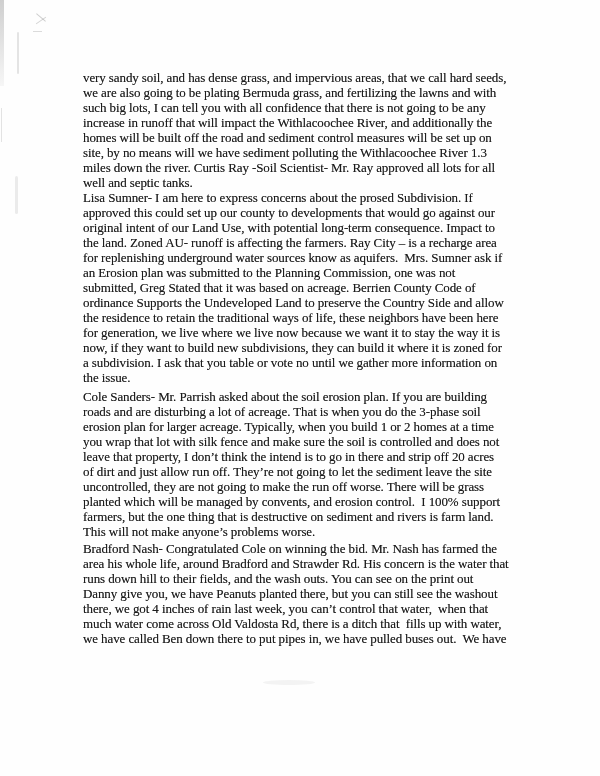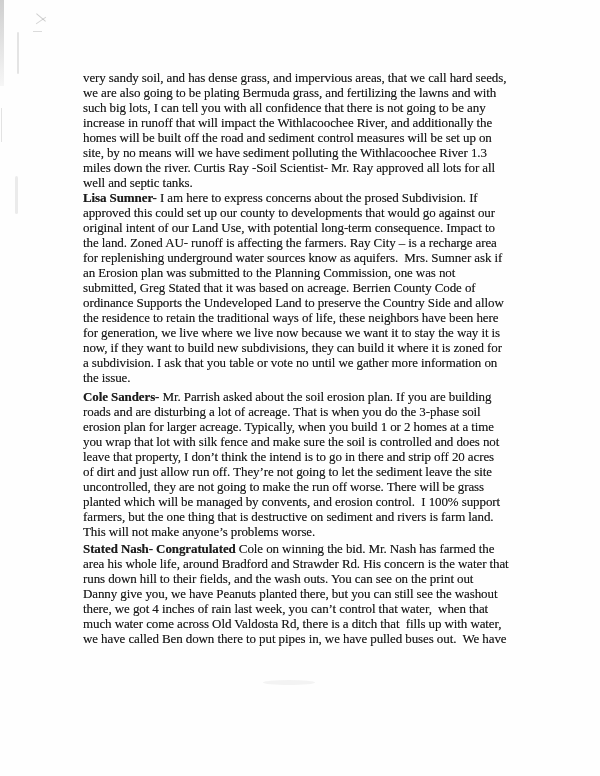--- a/index.html
+++ b/index.html
@@ -25,21 +25,21 @@
     line-height: 15px;
     letter-spacing: -0.1px;
   }
   .para {
     margin: 0;
     white-space: pre;
     text-shadow: 0 0 0.4px rgba(30,30,30,0.55);
   }
   .para.mt2 { margin-top: 2px; }
   .para.mt4 { margin-top: 4px; }
-  .speaker { font-weight: 700; }
+  .speaker { font-weight: 400; }
 
   
   .artifact { position: absolute; pointer-events: none; }
   .edge-streaks {
     left: 0; top: 0; width: 4px; height: 86px;
     background: linear-gradient(to bottom, rgba(150,150,150,0.45), rgba(190,190,190,0.12));
   }
   .edge-streak-2 {
     left: 1px; top: 108px; width: 1px; height: 34px;
     background: rgba(185,185,185,0.38);
@@ -113,21 +113,21 @@
     <p class="para mt4"><b class="speaker">Cole Sanders-</b><span> Mr. Parrish asked about the soil erosion plan. If you are building
 roads and are disturbing a lot of acreage. That is when you do the 3-phase soil
 erosion plan for larger acreage. Typically, when you build 1 or 2 homes at a time
 you wrap that lot with silk fence and make sure the soil is controlled and does not
 leave that property, I don’t think the intend is to go in there and strip off 20 acres
 of dirt and just allow run off. They’re not going to let the sediment leave the site
 uncontrolled, they are not going to make the run off worse. There will be grass
 planted which will be managed by convents, and erosion control.  I 100% support
 farmers, but the one thing that is destructive on sediment and rivers is farm land.
 This will not make anyone’s problems worse.</span></p>
-    <p class="para mt2"><b class="speaker">Stated Nash- Congratulated</b><span> Cole on winning the bid. Mr. Nash has farmed the
+    <p class="para mt2"><b class="speaker">Bradford Nash- Congratulated</b><span> Cole on winning the bid. Mr. Nash has farmed the
 area his whole life, around Bradford and Strawder Rd. His concern is the water that
 runs down hill to their fields, and the wash outs. You can see on the print out
 Danny give you, we have Peanuts planted there, but you can still see the washout
 there, we got 4 inches of rain last week, you can’t control that water,  when that
 much water come across Old Valdosta Rd, there is a ditch that  fills up with water,
 we have called Ben down there to put pipes in, we have pulled buses out.  We have</span></p>
   </div>
 
 </div>
 

